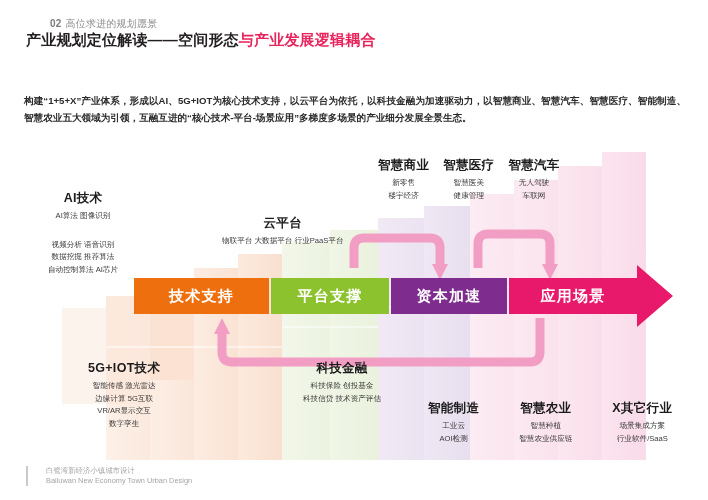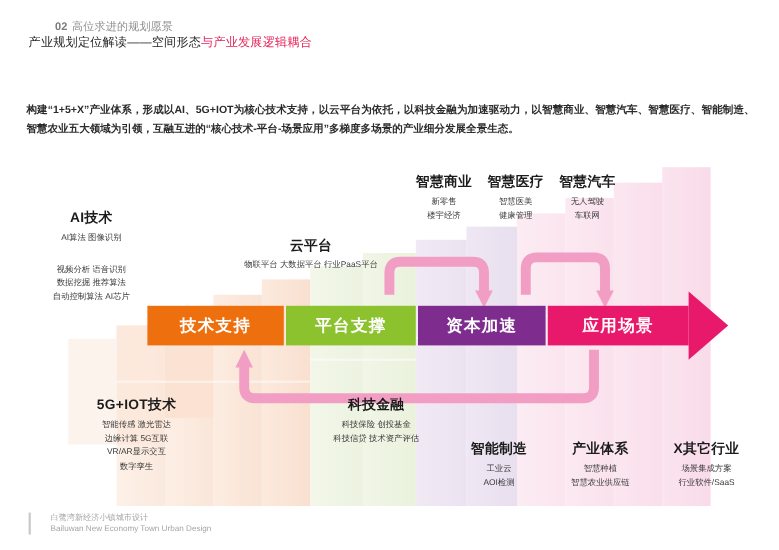--- a/index.html
+++ b/index.html
@@ -17,21 +17,21 @@
 
   
   .kicker {
     position: absolute; left: 26px; top: 17px;
     font-size: 10px; color: #8c8c8c; letter-spacing: .2px;
     white-space: nowrap;
   }
   .kicker .num { color: #7a7a7a; font-weight: 700; margin-right: 4px; padding-left: 24px; }
   .subtitle {
     position: absolute; left: 26px; top: 31px;
-    font-size: 11px; font-weight: 400; color: #231f20;
+    font-size: 15px; font-weight: 700; color: #231f20;
     white-space: nowrap; letter-spacing: .2px;
   }
   .subtitle .accent { color: #e8245c; }
   .maintitle {
     position: absolute; left: 26px; top: 53px;
     font-size: 16.5px; font-weight: 700; color: #e8245c;
     letter-spacing: .4px; white-space: nowrap;
   }
   .para {
     position: absolute; left: 24px; top: 92px; width: 662px;
@@ -166,21 +166,21 @@
     </g>
 
     <g fill="#f29ec4">
       <polygon points="440,280 432,264 448,264"></polygon>
       <polygon points="550,280 542,264 558,264"></polygon>
       <polygon points="222,318 214,334 230,334"></polygon>
     </g>
   </svg>
 
   <div class="bar">
-    <div class="seg" style="width:124px;background:#ee6f0d">技术支持</div>
+    <div class="seg" style="width:135px;background:#ee6f0d">技术支持</div>
     <div class="seg" style="width:118px;background:#8cc22e">平台支撑</div>
     <div class="seg" style="width:116px;background:#7e2d8e">资本加速</div>
     <div class="seg" style="width:128px;background:#e8186b;margin-right:0">应用场景</div>
     <div style="position:relative;width:40px;">
       <div class="bar-head"></div>
     </div>
   </div>
 
   <div class="cluster" style="left:48px; top:190px;">
     <div class="h">AI技术</div>
@@ -227,21 +227,21 @@
     <div class="sub" style="margin-top:0">科技信贷   技术资产评估</div>
   </div>
 
   <div class="grp" style="left:428px; top:400px;gap:40px;">
     <div class="cluster">
       <div class="h">智能制造</div>
       <div class="sub">工业云</div>
       <div class="sub" style="margin-top:0">AOI检测</div>
     </div>
     <div class="cluster">
-      <div class="h">产业体系</div>
+      <div class="h">智慧农业</div>
       <div class="sub">智慧种植</div>
       <div class="sub" style="margin-top:0">智慧农业供应链</div>
     </div>
     <div class="cluster">
       <div class="h">X其它行业</div>
       <div class="sub">场景集成方案</div>
       <div class="sub" style="margin-top:0">行业软件/SaaS</div>
     </div>
   </div>
 

